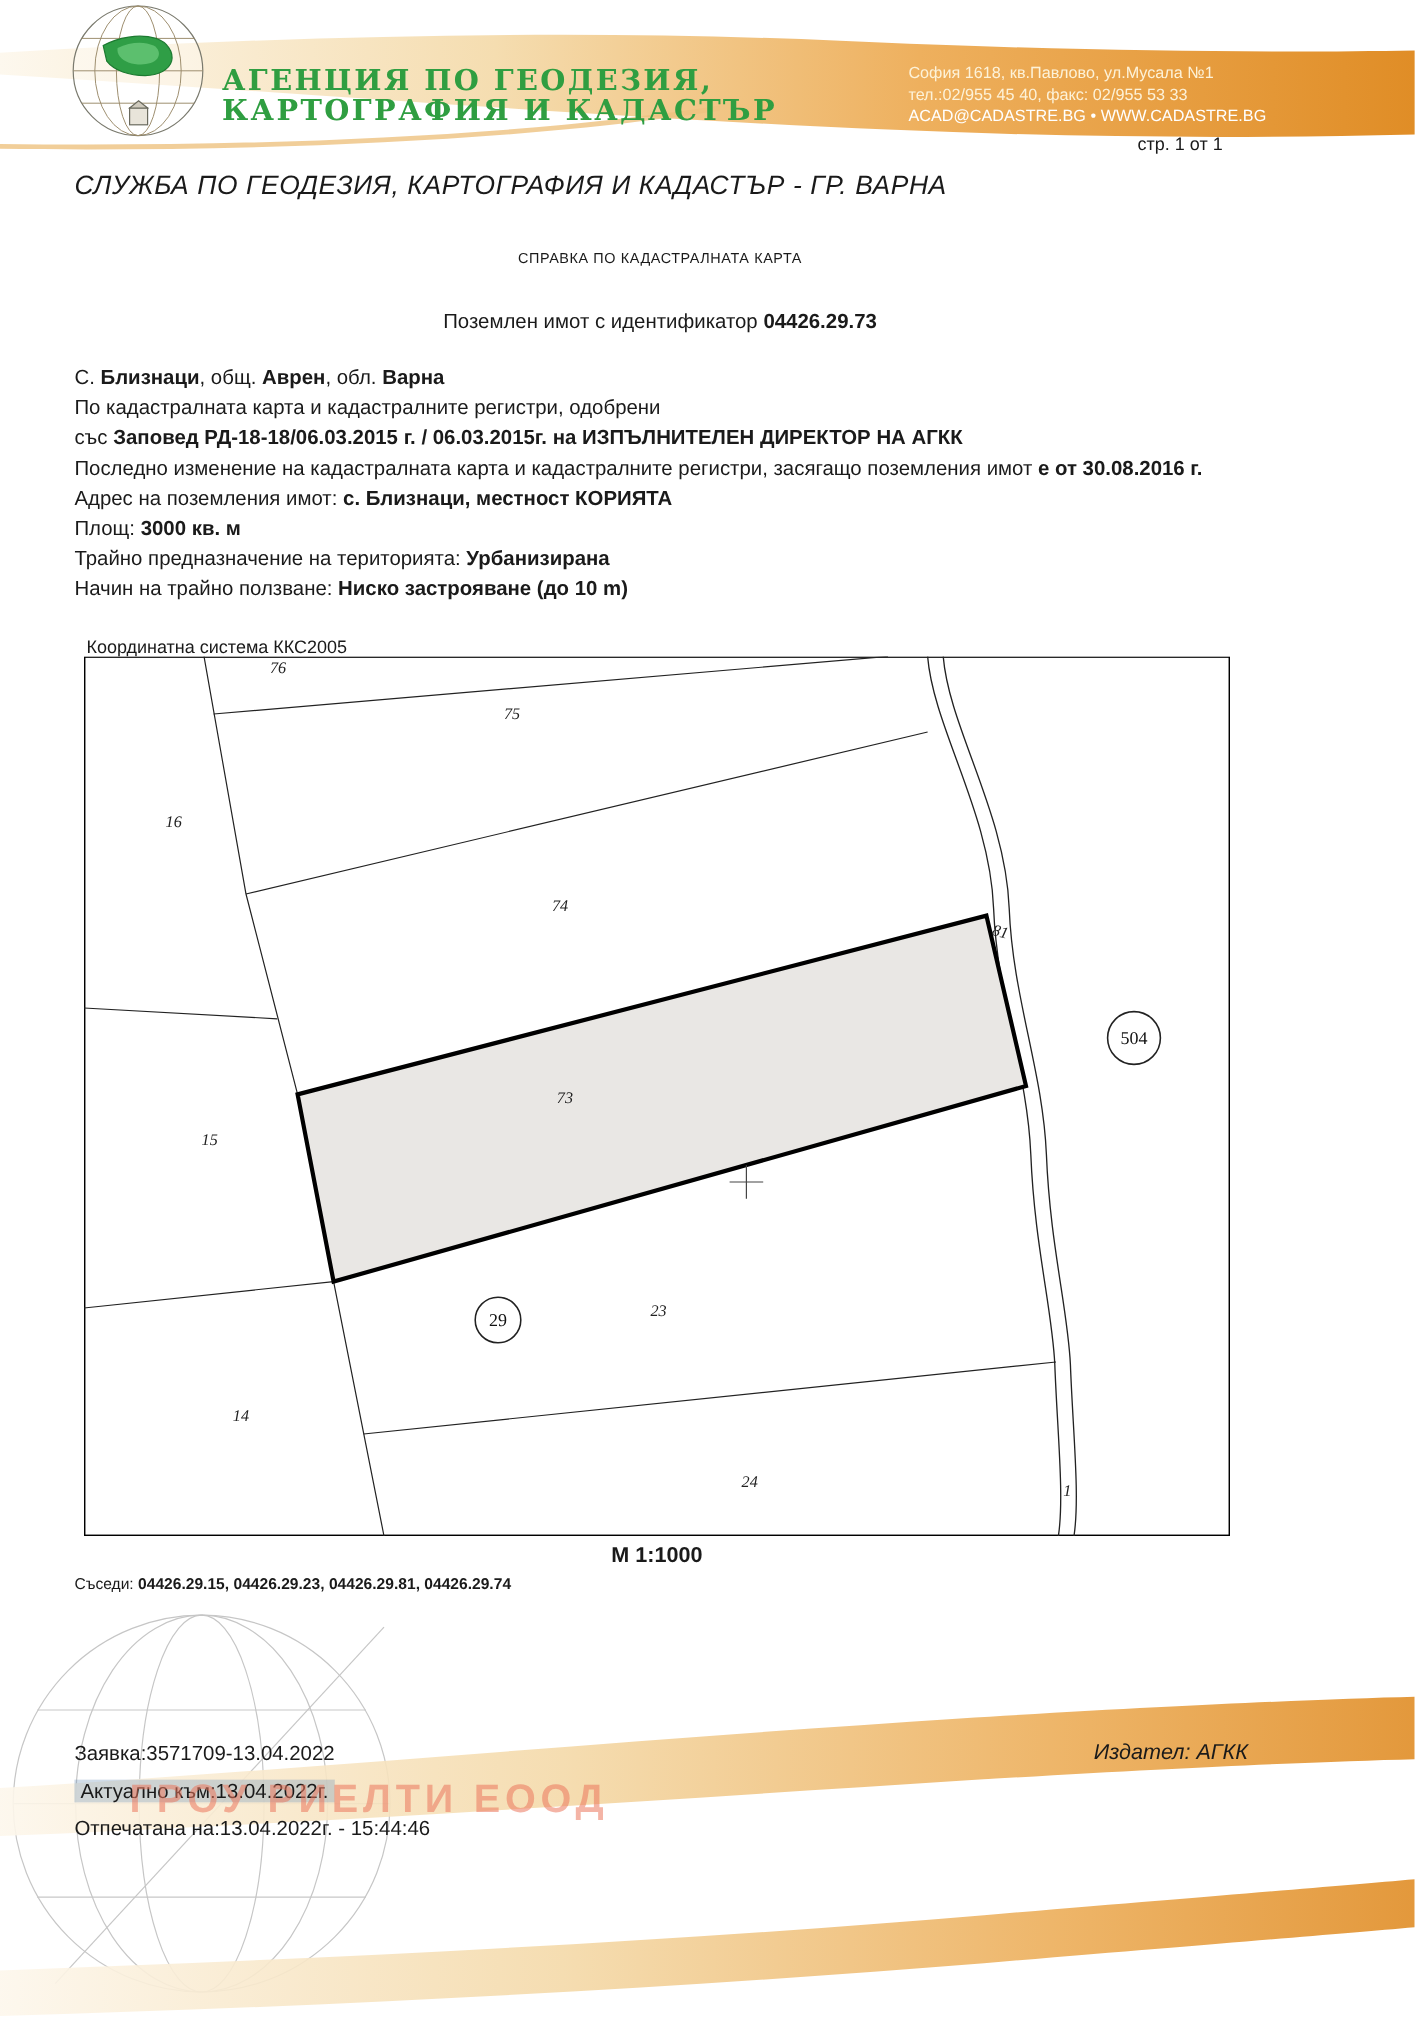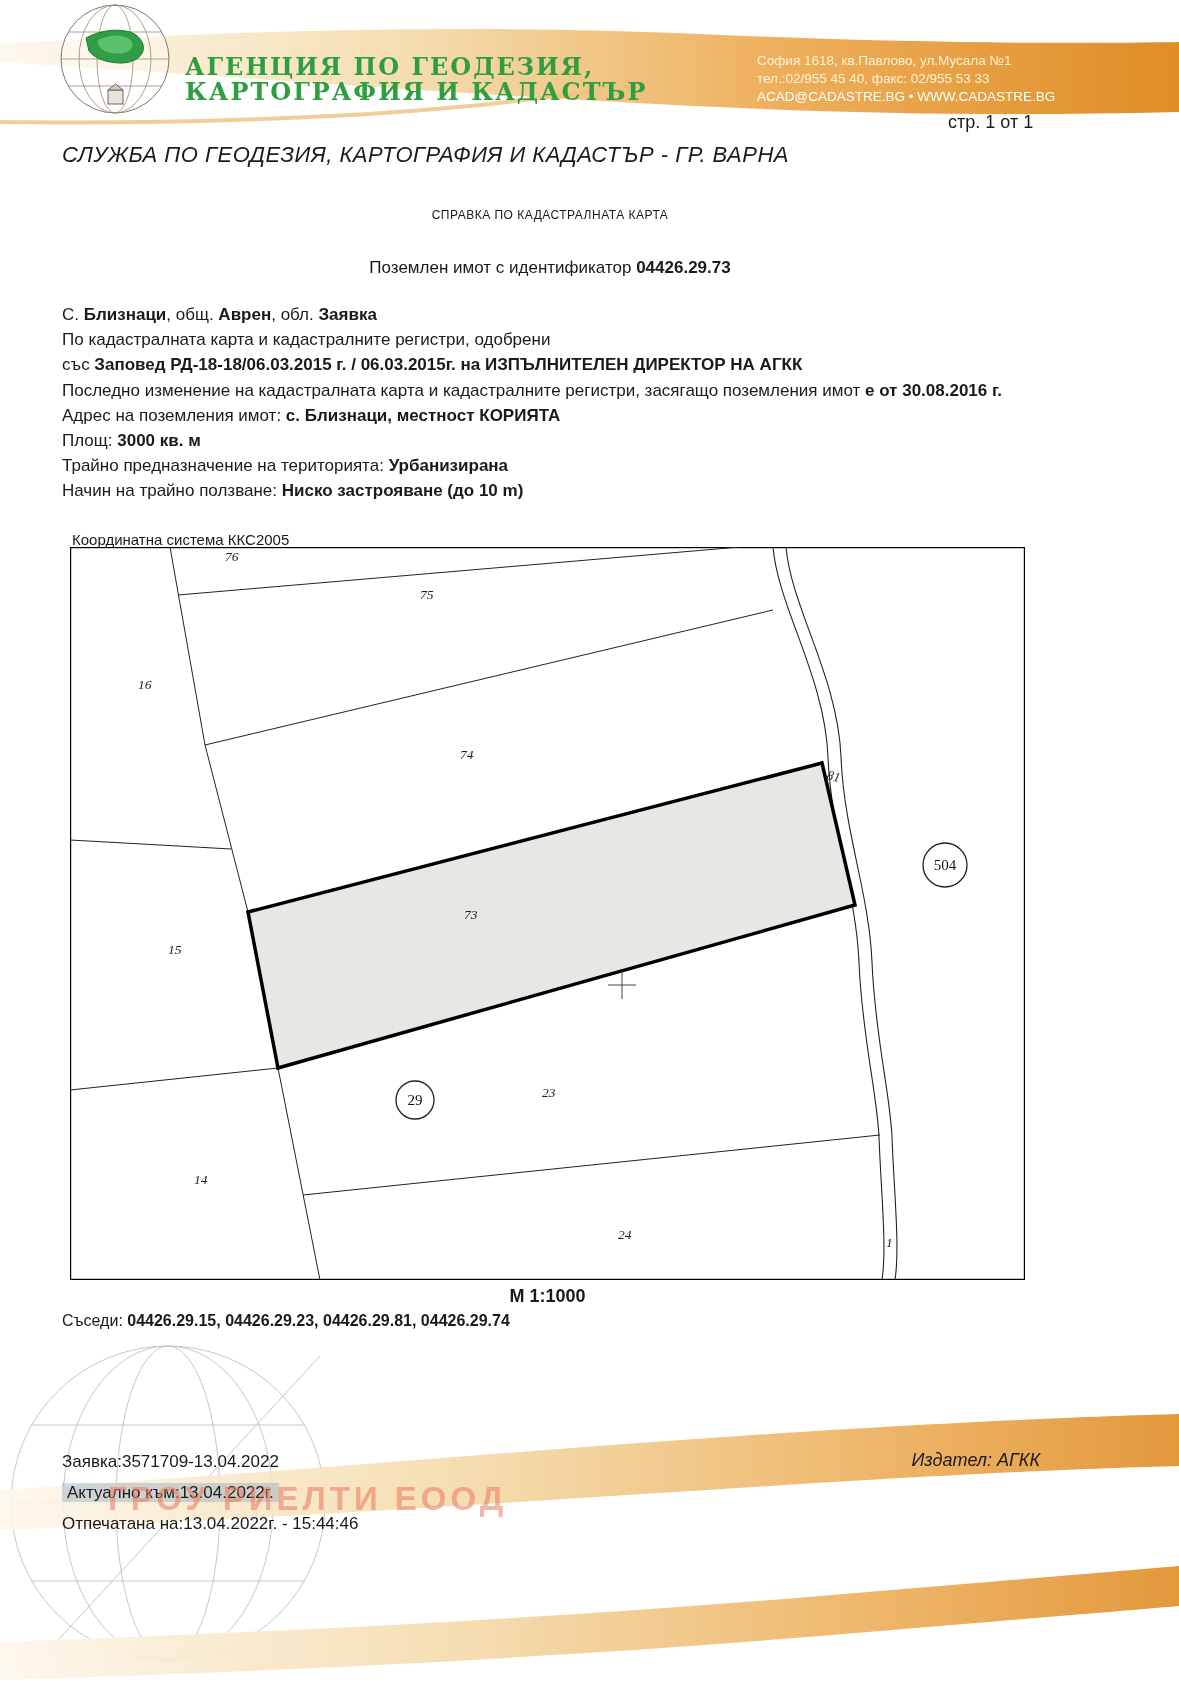--- a/index.html
+++ b/index.html
@@ -12,34 +12,34 @@
   .b{font-weight:bold;}
 
   
   #header-deco{left:0;top:0;width:1179px;height:150px;z-index:0;}
   #logo{left:58px;top:2px;width:118px;height:118px;z-index:2;}
   #agency{left:185px;top:54px;z-index:2;line-height:25px;
     font-family:"DejaVu Serif",serif;font-weight:bold;font-size:24px;
     letter-spacing:2px;color:#2f9e41;}
   #address{left:757px;top:52px;width:300px;z-index:2;font-size:13.5px;line-height:18px;color:#fdf2d8;}
   #address .em{color:#ffffff;}
-  #page-num{left:948px;top:112px;font-size:18px;z-index:2;}
+  #page-num{left:948px;top:112px;font-size:15px;z-index:2;}
 
   #office-title{left:62px;top:142px;width:976px;
     font-size:22px;letter-spacing:.5px;z-index:2;font-style:italic;}
   #doc-title{left:62px;top:208px;width:976px;text-align:center;
     font-size:12px;font-weight:normal;letter-spacing:.5px;z-index:2;}
   #subtitle{left:62px;top:258px;width:976px;text-align:center;font-size:17px;z-index:2;}
 
   #body-lines{left:62px;top:302px;width:1045px;font-size:17px;line-height:25.2px;z-index:2;}
   #coord-label{left:72px;top:531px;font-size:15px;z-index:2;}
 
   #map-wrap{left:70px;top:547px;width:955px;height:733px;z-index:2;background:#fff;}
   #scale{left:70px;top:1286px;width:955px;text-align:center;font-size:18px;font-weight:bold;z-index:2;}
-  #neighbors{left:62px;top:1312px;font-size:16px;z-index:2;}
+  #neighbors{left:62px;top:1312px;font-size:13px;z-index:2;}
 
   
   #footer-bands{left:0;top:1380px;width:1179px;height:308px;z-index:0;}
   #footer-globe{left:8px;top:1338px;width:350px;height:330px;z-index:0;opacity:.8;}
   .fline{left:62px;font-size:17px;z-index:2;}
   #f-request{top:1452px;}
   #f-valid{top:1483px;}
   #f-valid .highlight{background:rgba(110,145,185,.32);padding:0 5px;text-align:center;}
   #f-printed{top:1514px;}
   #issuer{left:840px;top:1450px;width:200px;text-align:right;
@@ -92,21 +92,21 @@
 
 <div id="page-num" class="abs">стр. 1 от 1</div>
 
 <div id="office-title" class="abs">СЛУЖБА ПО ГЕОДЕЗИЯ, КАРТОГРАФИЯ И КАДАСТЪР - ГР. ВАРНА</div>
 
 <div id="doc-title" class="abs">СПРАВКА ПО КАДАСТРАЛНАТА КАРТА</div>
 
 <div id="subtitle" class="abs"><span>Поземлен имот с  идентификатор  </span><span class="b">04426.29.73</span></div>
 
 <div id="body-lines" class="abs">
-  <div><span>С. </span><span class="b">Близнаци</span><span>, общ. </span><span class="b">Аврен</span><span>, обл. </span><span class="b">Заявка</span></div>
+  <div><span>С. </span><span class="b">Близнаци</span><span>, общ. </span><span class="b">Аврен</span><span>, обл. </span><span class="b">Варна</span></div>
   <div><span>По кадастралната карта и кадастралните регистри, одобрени</span></div>
   <div><span>със </span><span class="b">Заповед РД-18-18/06.03.2015 г. / 06.03.2015г. на ИЗПЪЛНИТЕЛЕН ДИРЕКТОР НА АГКК</span></div>
   <div><span>Последно изменение на кадастралната карта и кадастралните регистри, засягащо поземления имот </span><span class="b">е от 30.08.2016 г.</span></div>
   <div><span>Адрес на поземления имот: </span><span class="b">с. Близнаци, местност КОРИЯТА</span></div>
   <div><span>Площ: </span><span class="b">3000 кв. м</span></div>
   <div><span>Трайно предназначение на територията: </span><span class="b">Урбанизирана</span></div>
   <div><span>Начин на трайно ползване: </span><span class="b">Ниско застрояване (до 10 m)</span></div>
 </div>
 
 <div id="coord-label" class="abs">Координатна система ККС2005</div>

